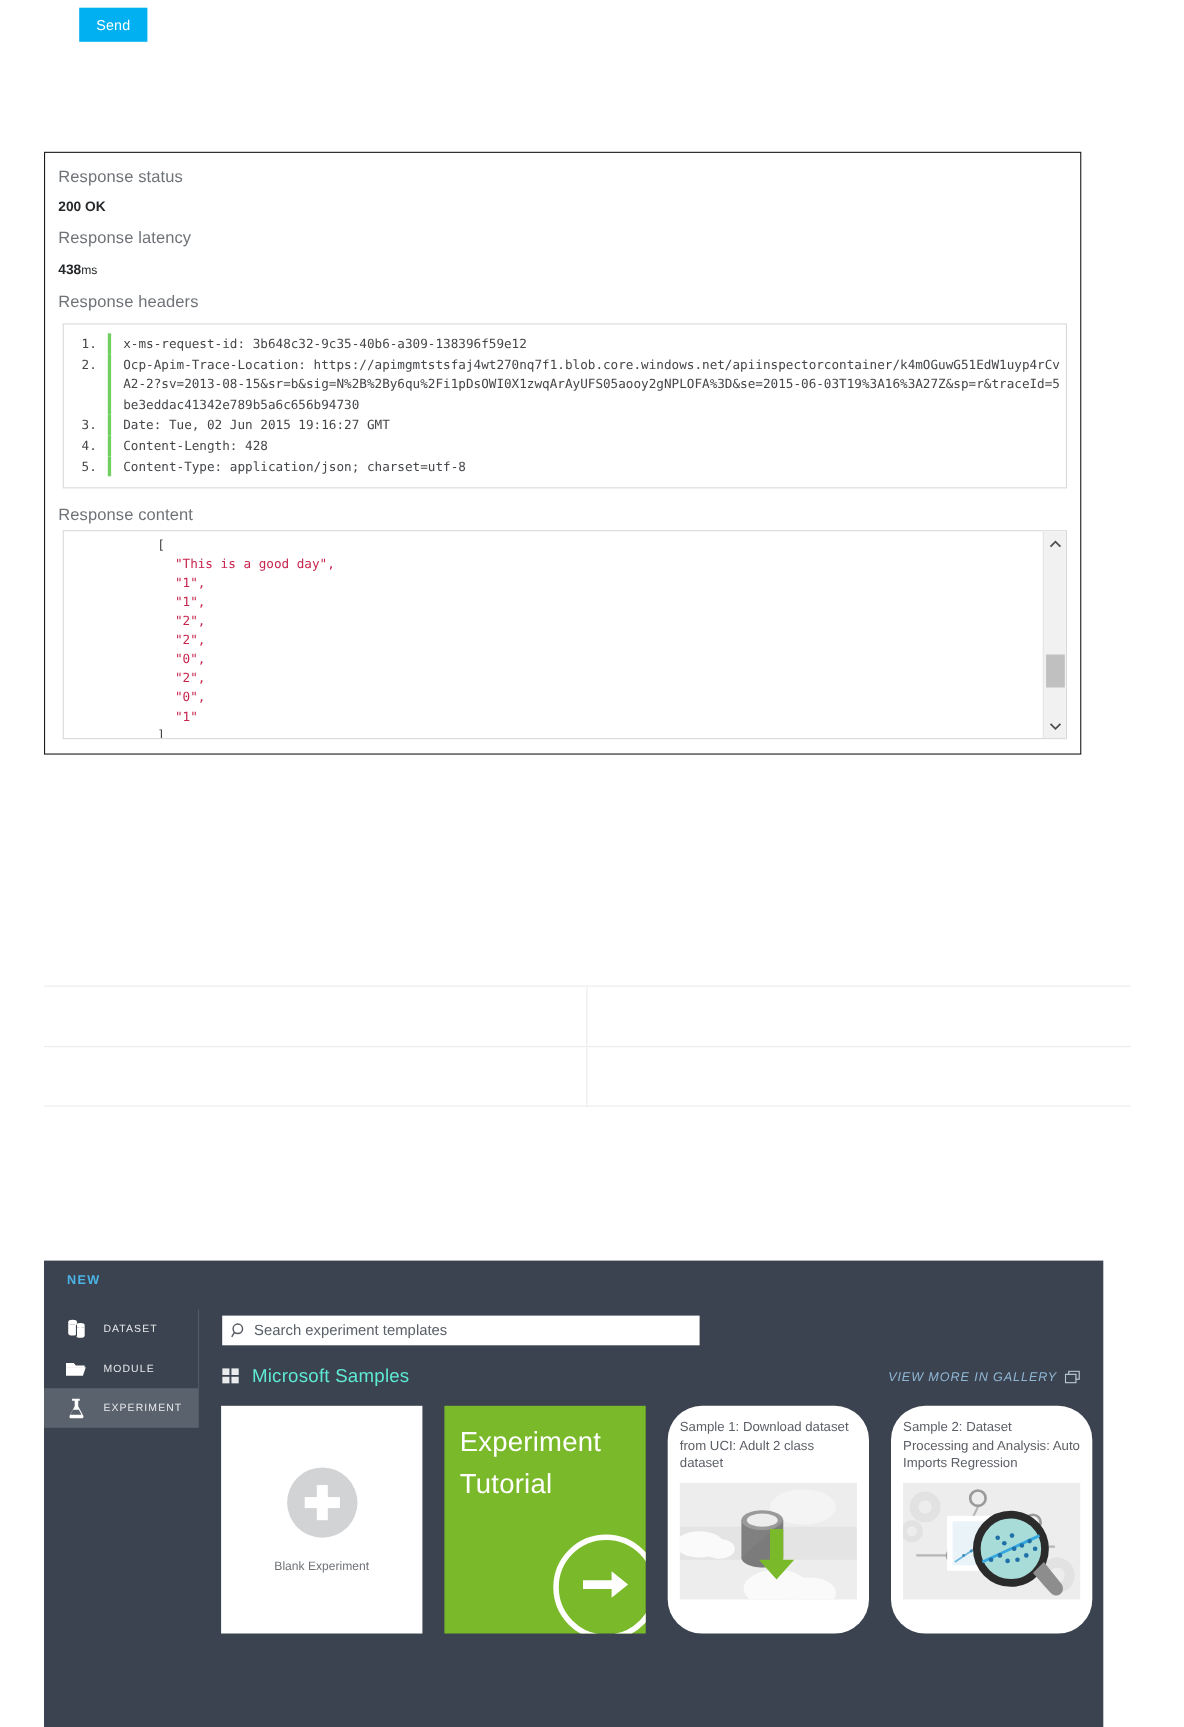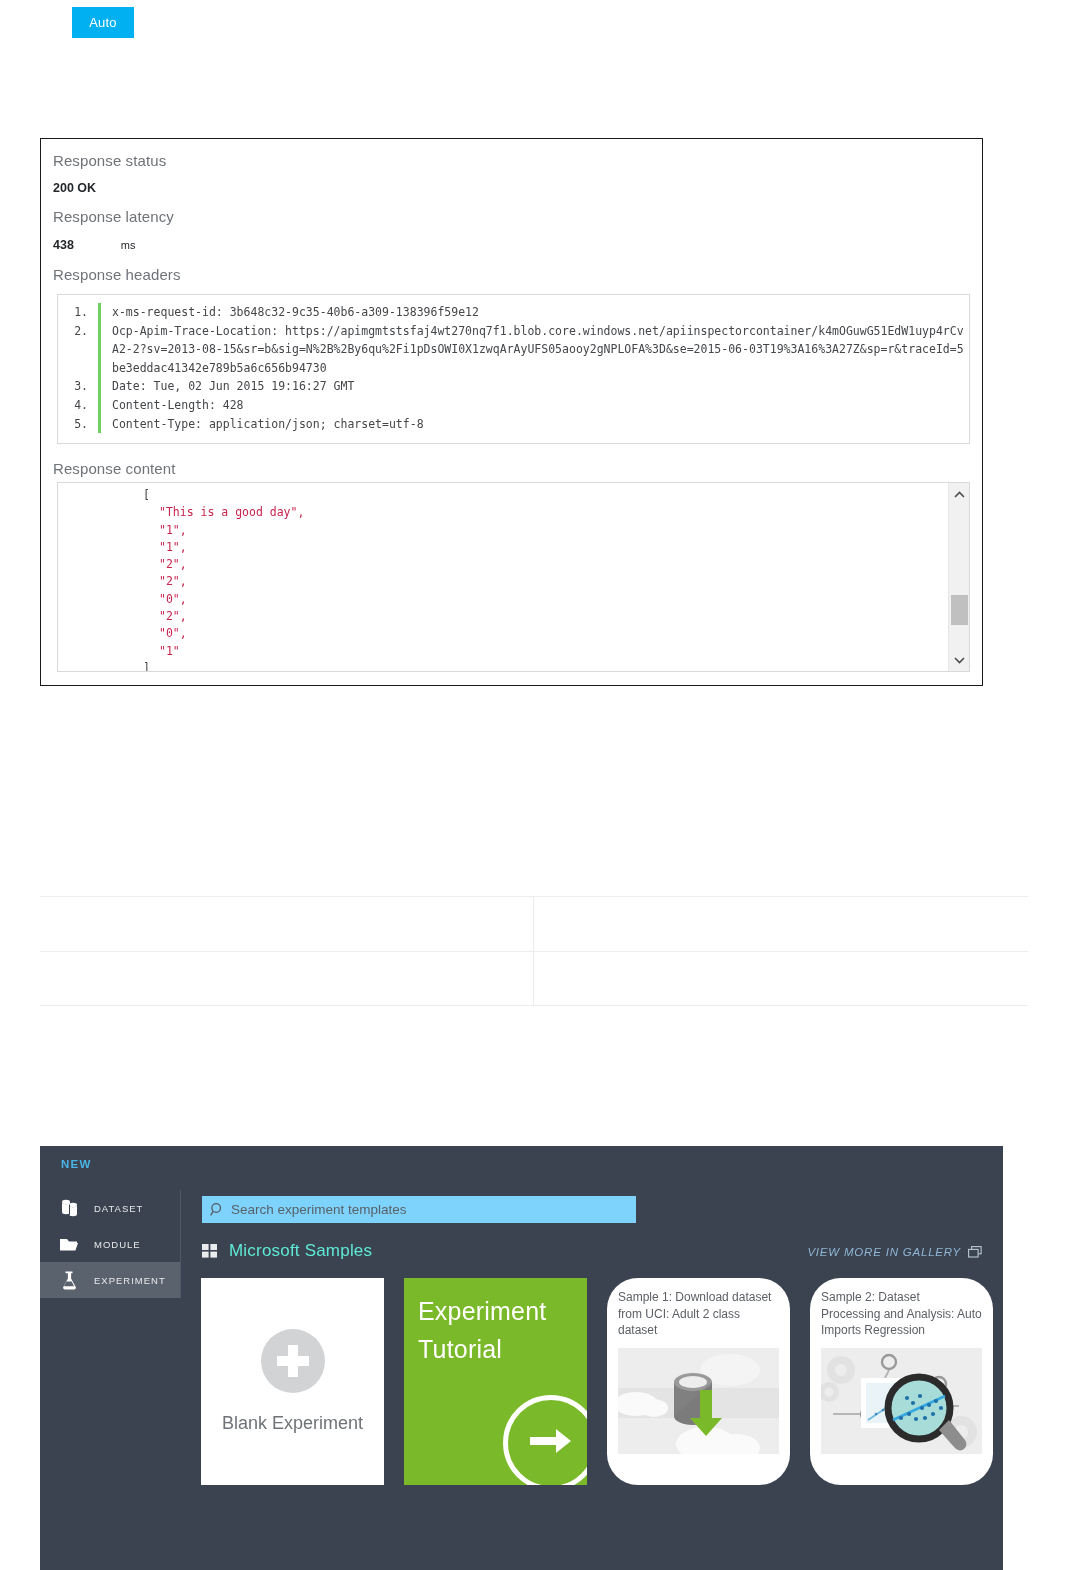--- a/index.html
+++ b/index.html
@@ -54,21 +54,21 @@
     white-space: nowrap;
   }
   .resp-value {
     position: absolute;
     color: #25282b;
     font-size: 12.5px;
     font-family: "Liberation Sans", sans-serif;
     font-weight: 600;
     white-space: nowrap;
   }
-  .resp-value .unit { font-weight: 400; font-size: 11px; padding-left: 47px; }
+  .resp-value .unit { font-weight: 400; font-size: 11px; }
 
   #lbl-status   { left: 12px; top: 13px; }
   #val-status   { left: 12px; top: 42px; }
   #lbl-latency  { left: 12px; top: 69px; }
   #val-latency  { left: 12px; top: 99px; }
   #lbl-headers  { left: 12px; top: 127px; }
   #lbl-content  { left: 12px; top: 321px; }
 
   
   .headers-box {
@@ -241,21 +241,21 @@
     left: 140px; top: 44px;
     width: 1px; height: 108px;
     background: #515968;
   }
 
   
   .ml-search {
     position: absolute;
     left: 162px; top: 50px;
     width: 434px; height: 27px;
-    background: #7dd3fc;
+    background: #ffffff;
     display: flex;
     align-items: center;
     padding-left: 8px;
     box-sizing: border-box;
   }
   .ml-search .sicon { color: #555a61; display: flex; align-items: center; }
   .ml-search input {
     border: none; outline: none;
     flex: 1 1 auto;
     font-family: "Liberation Sans", sans-serif;
@@ -318,21 +318,21 @@
     position: relative;
   }
   .plus-circle::before, .plus-circle::after {
     content: ""; position: absolute; background: #ffffff;
   }
   .plus-circle::before { left: 27px; top: 16px; width: 10px; height: 32px; }
   .plus-circle::after  { left: 16px; top: 27px; width: 32px; height: 10px; }
   .tile-blank .cap {
     margin-top: 20px;
     color: #6f7378;
-    font-size: 18px;
+    font-size: 11px;
   }
 
   
   .tile-tutorial {
     background: #7ab929;
     padding: 14px 0 0 14px;
   }
   .tile-tutorial .tt-line {
     color: #ffffff;
     font-size: 25px;
@@ -364,21 +364,21 @@
   .tile-sample .s-thumb {
     width: 161px; height: 106px;
     background: #ededed;
     position: relative;
     overflow: hidden;
   }
 </style>
 </head>
 <body>
 
-<button class="send-button">Auto</button>
+<button class="send-button">Send</button>
 
 <div class="response-card">
 
   <div class="resp-label" id="lbl-status">Response status</div>
   <div class="resp-value" id="val-status">200 OK</div>
 
   <div class="resp-label" id="lbl-latency">Response latency</div>
   <div class="resp-value" id="val-latency">
     <span>438</span><span class="unit">ms</span>
   </div>

